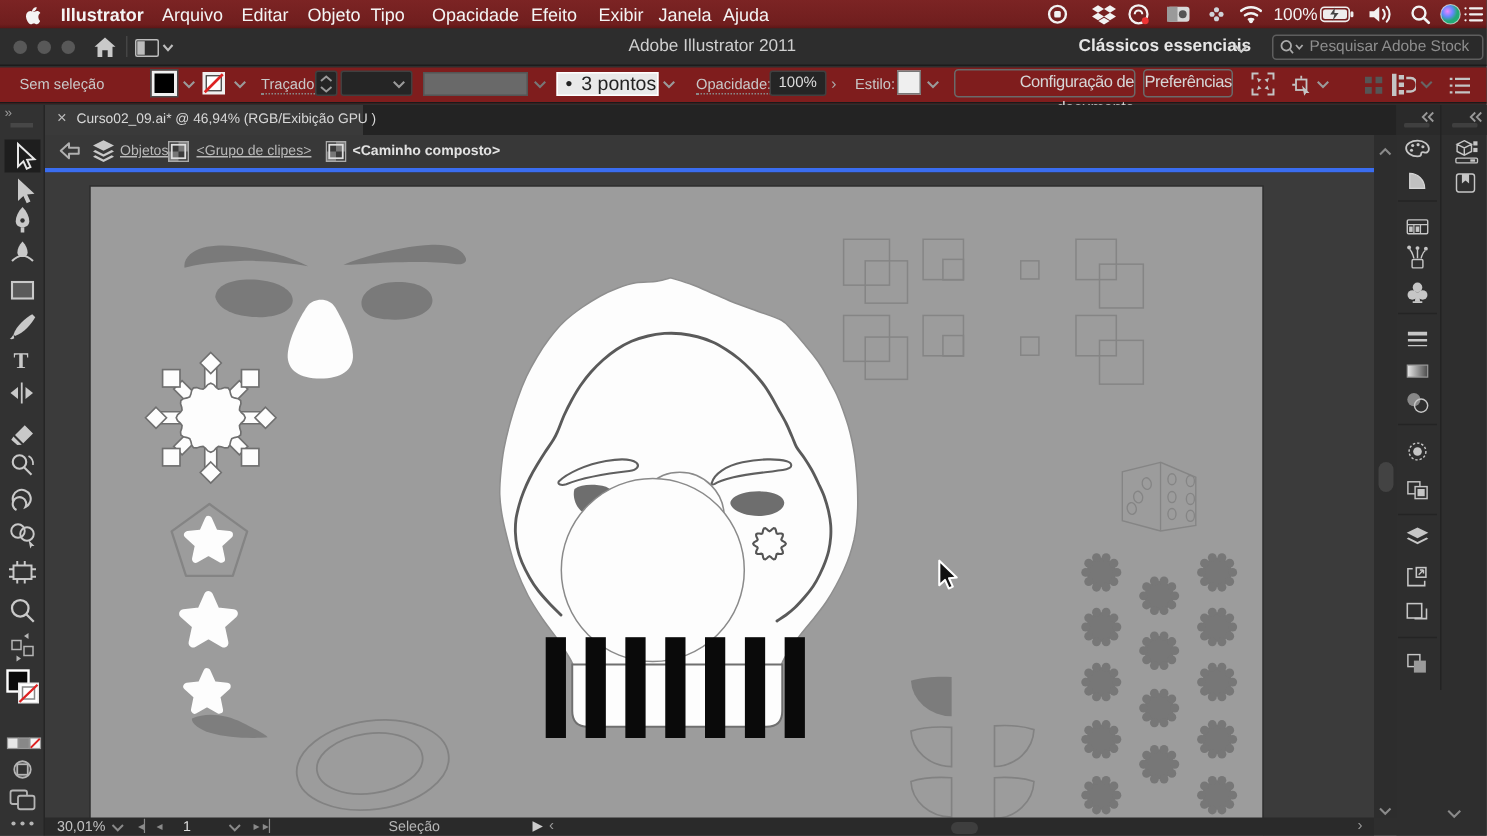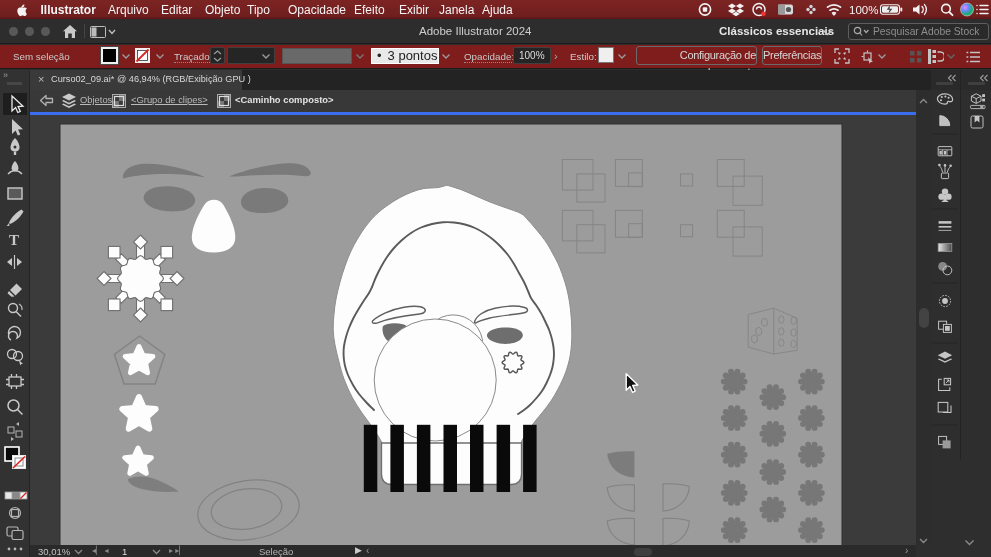--- a/index.html
+++ b/index.html
@@ -102,21 +102,21 @@
 <div class="abs" style="left:40.5px;top:8px;width:9px;height:9px;border-radius:50%;background:#585858"></div>
 <svg class="abs" style="left:62px;top:5px" width="16" height="15" viewBox="0 0 16 15">
       <path d="M8,1 L15,7.2 L13,7.2 L13,14 L9.8,14 L9.8,9.5 L6.2,9.5 L6.2,14 L3,14 L3,7.2 L1,7.2 Z" fill="#c9c9c9"></path>
     </svg>
 <div class="abs" style="left:84px;top:5px;width:1px;height:14px;background:#454545"></div>
 <svg class="abs" style="left:90px;top:7px" width="26" height="12" viewBox="0 0 26 12">
       <rect x="0.5" y="0.5" width="15" height="11" rx="1" fill="none" stroke="#bdbdbd"></rect>
       <rect x="1.5" y="1.5" width="5" height="9" fill="#bdbdbd"></rect>
       <path d="M19,4 l3,3.5 3,-3.5" fill="none" stroke="#bdbdbd" stroke-width="1.4"></path>
     </svg>
-<div class="abs" style="left:419px;top:5.5px;width:200px;font-size:11.5px;color:#cfcfcf">Adobe Illustrator 2024</div>
+<div class="abs" style="left:419px;top:5.5px;width:200px;font-size:11.5px;color:#cfcfcf">Adobe Illustrator 2011</div>
 <div class="abs" style="left:719px;top:5.5px;font-size:11.5px;font-weight:700;color:#e6e6e6">Clássicos essenciais</div>
 <svg class="abs" style="left:822px;top:10px" width="11" height="8" viewBox="0 0 11 8">
       <path d="M1.5,1.5 l4,4 4,-4" fill="none" stroke="#c9c9c9" stroke-width="1.5"></path>
     </svg>
 <div class="abs" style="left:848px;top:3.5px;width:141px;height:17px;border:1px solid #5e5e5e;border-radius:3px;background:#2a2a2a"></div>
 <svg class="abs" style="left:853px;top:7px" width="17" height="11" viewBox="0 0 17 11">
       <circle cx="4.5" cy="4.5" r="3.2" fill="none" stroke="#aaa" stroke-width="1.2"></circle>
       <path d="M7,7 L9,9.5" stroke="#aaa" stroke-width="1.2"></path>
       <path d="M11,4 l2.2,2.5 2.2,-2.5" fill="none" stroke="#aaa" stroke-width="1.2"></path>
     </svg>

